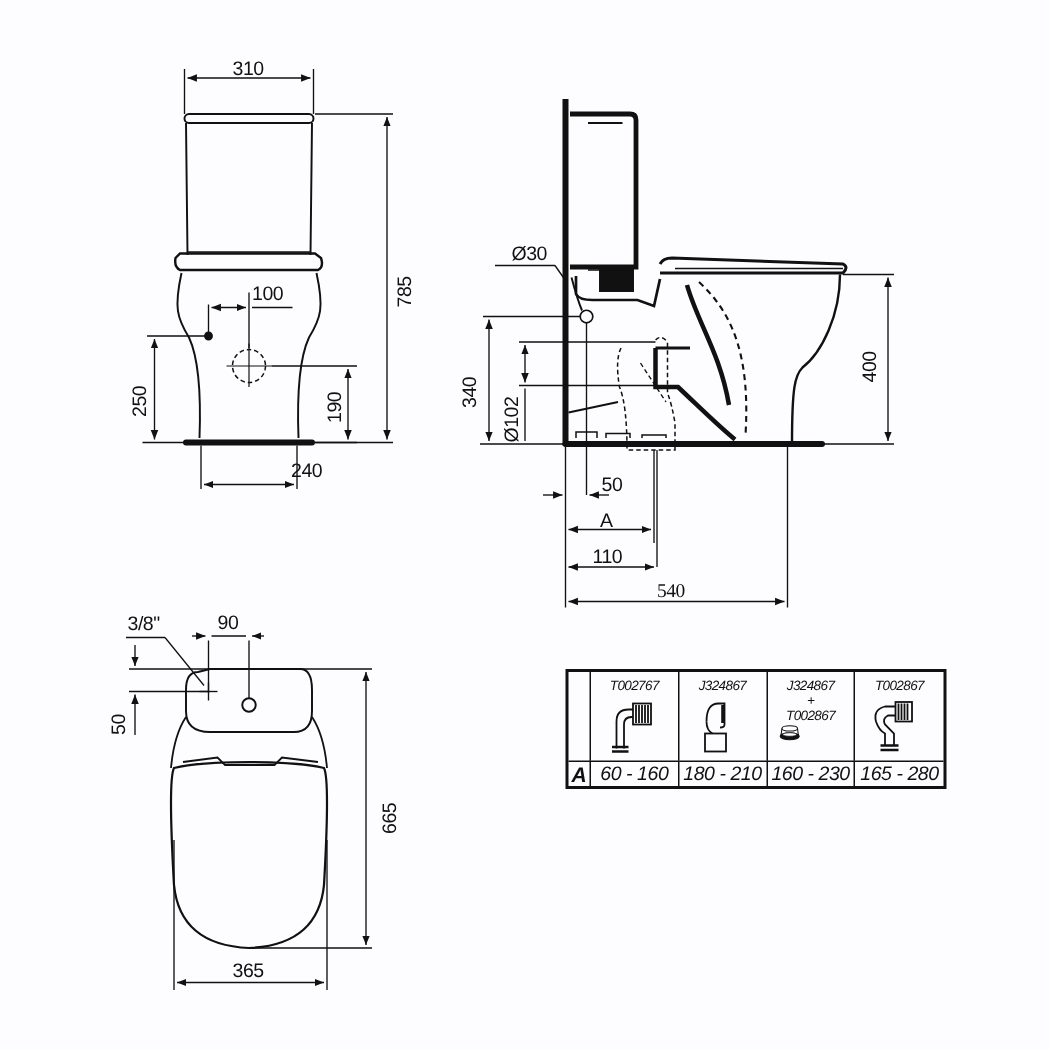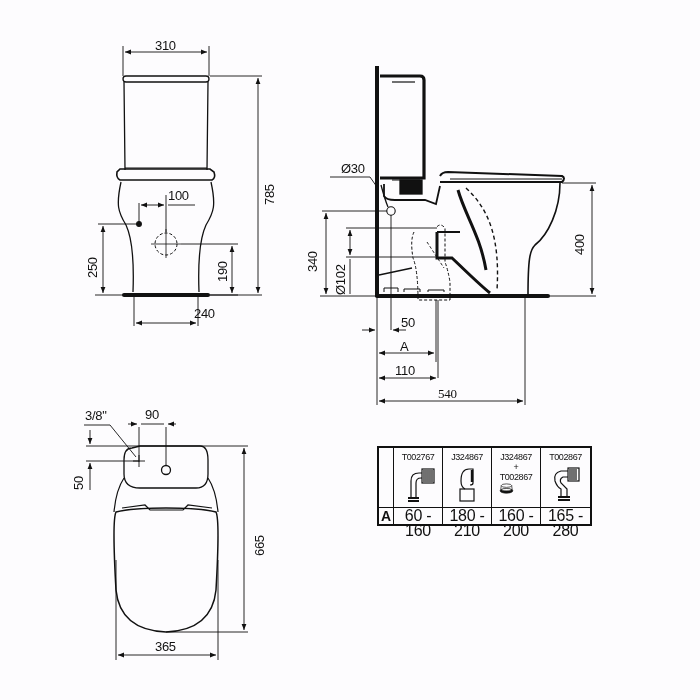--- a/index.html
+++ b/index.html
@@ -2,28 +2,28 @@
 <html><head>
 <meta charset="utf-8">
 <style>
   html, body { margin: 0; padding: 0; background: #fdfcfe; }
   body { width: 700px; height: 700px; position: relative; overflow: hidden;
          font-family: "Liberation Sans", sans-serif; color: #111; }
   svg.drawing { position: absolute; left: 0; top: 0; width: 700px; height: 700px; }
   .dim { position: absolute; font-size: 13px; font-weight: 400; color: #111;
          white-space: nowrap; line-height: 1; letter-spacing: -0.3px; }
   .vert { transform-origin: left top; transform: rotate(-90deg); }
-  .tbl { position: absolute; left: 377px; top: 446px; width: 215px; height: 80px;
+  .tbl { position: absolute; left: 377px; top: 446px; width: 254px; height: 80px;
          border: 2px solid #111; box-sizing: border-box; display: grid;
-         grid-template-columns: 15px 1fr 1fr 1fr 1fr; grid-template-rows: 1fr 17px; }
+         grid-template-columns: 15px 1fr 1fr 1fr 1fr; grid-template-rows: 1fr 17px; font-style: italic; }
   .tbl > div { border-right: 1px solid #111; box-sizing: border-box; position: relative; }
   .tbl > div.last { border-right: none; }
   .tbl > div.rowb { border-top: 1.5px solid #111; }
   .cell-head { font-size: 9px; text-align: center; padding-top: 4px; letter-spacing: -0.4px; line-height: 10px; }
-  .cell-val { font-size: 16px; text-align: center; line-height: 15px; letter-spacing: -0.3px; }
+  .cell-val { font-size: 13px; text-align: center; line-height: 15px; letter-spacing: -0.3px; }
   .cell-A { font-size: 14px; font-weight: 700; text-align: center; line-height: 16px; }
   .fit-icon { position: absolute; left: 0; right: 0; bottom: 4px; height: 38px; }
 </style>
 </head>
 <body>
 
 <svg class="drawing" viewBox="0 0 700 700" xmlns="http://www.w3.org/2000/svg">
   <defs>
     <marker id="arr" viewBox="0 0 10 10" refX="10" refY="5" markerWidth="7" markerHeight="7" orient="auto-start-reverse">
       <path d="M0,1 L10,5 L0,9 z" fill="#111"></path>
@@ -237,15 +237,15 @@
         <rect x="27" y="3" width="11" height="13" fill="#fff"></rect>
         <path d="M29,4 L29,15 M31,4 L31,15 M33,4 L33,15 M35,4 L35,15"></path>
         <path d="M17,32 L29,32 M17,35 L29,35" stroke-width="1.8"></path>
       </g>
     </svg>
   </div>
 
   <div class="rowb cell-A">A</div>
   <div class="rowb cell-val">60 - 160</div>
   <div class="rowb cell-val">180 - 210</div>
-  <div class="rowb cell-val">160 - 200</div>
+  <div class="rowb cell-val">160 - 230</div>
   <div class="rowb cell-val last">165 - 280</div>
 </div>
 
 </body></html>

